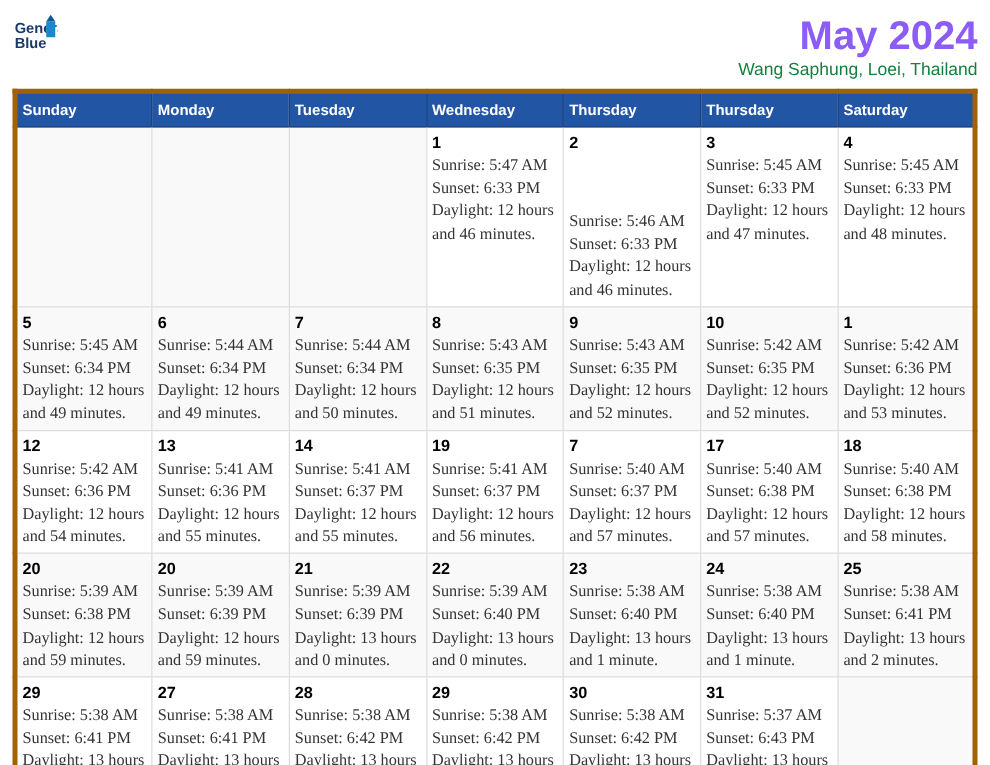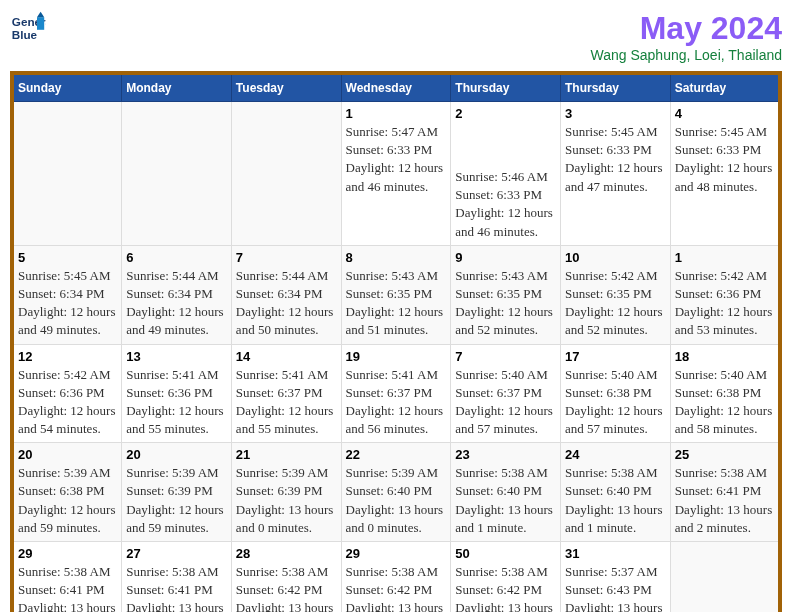--- a/index.html
+++ b/index.html
@@ -325,21 +325,21 @@
 and 3 minutes.</div>
         </td>
         <td>
           <div class="day-num">29</div>
           <div class="day-info" style="white-space: pre-line;">Sunrise: 5:38 AM
 Sunset: 6:42 PM
 Daylight: 13 hours
 and 4 minutes.</div>
         </td>
         <td>
-          <div class="day-num">50</div>
+          <div class="day-num">30</div>
           <div class="day-info" style="white-space: pre-line;">Sunrise: 5:38 AM
 Sunset: 6:42 PM
 Daylight: 13 hours
 and 4 minutes.</div>
         </td>
         <td>
           <div class="day-num">31</div>
           <div class="day-info" style="white-space: pre-line;">Sunrise: 5:37 AM
 Sunset: 6:43 PM
 Daylight: 13 hours

